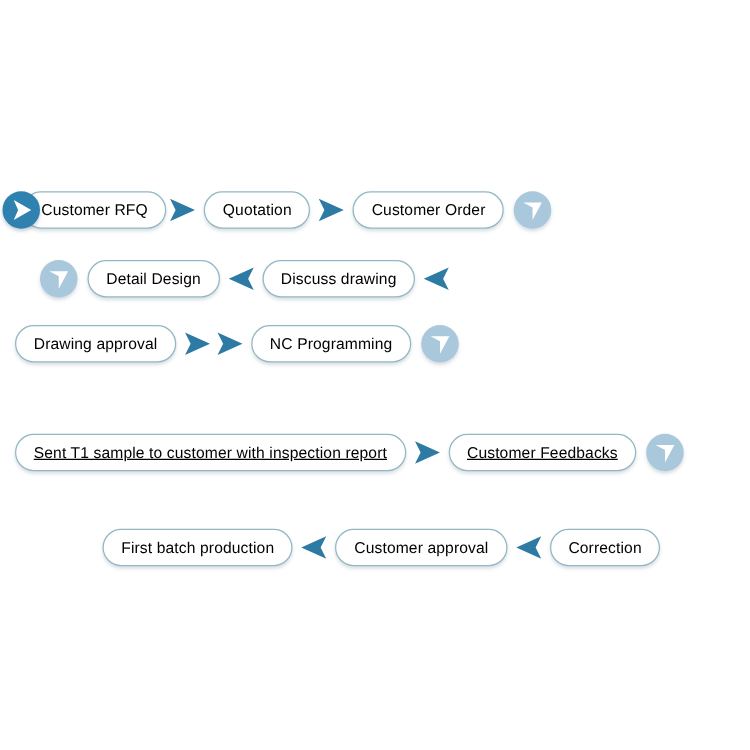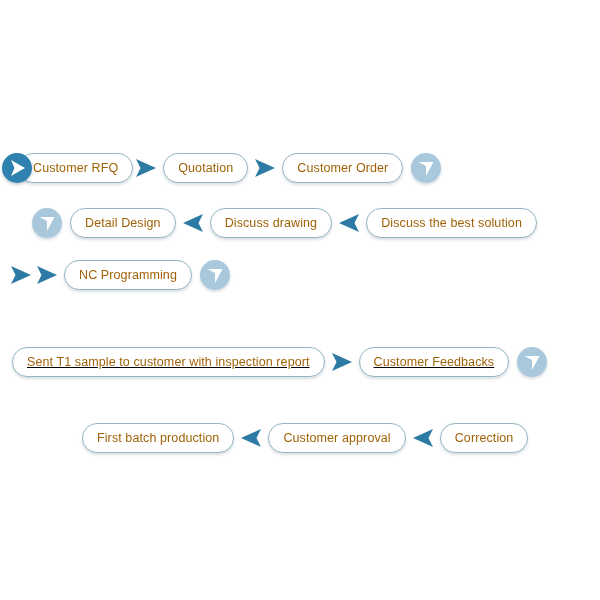--- a/index.html
+++ b/index.html
@@ -40,21 +40,21 @@
     justify-content: center;
     padding: 0 14px;
     background: #ffffff;
     border: 1px solid #93b7c4;
     border-radius: 16px;
     box-shadow: 0 2px 3px rgba(120,140,150,0.28);
     white-space: nowrap;
   }
   .node .label {
     font-size: 12.5px;
-    color: #a16207;
+    color: #000000;
     line-height: 1;
     letter-spacing: 0.1px;
   }
 
   
   .conn {
     width: 26px;
     height: 26px;
     flex: 0 0 26px;
     position: relative;
@@ -132,25 +132,25 @@
         </svg>
       </span>
       <div class="node" style="margin-left: 4px; margin-right: 4px;">
         <span class="label">Discuss drawing</span>
       </div>
       <span class="conn">
         <svg width="26" height="26" viewBox="0 0 26 26">
           <path d="M23 4 L3 13 L23 22 L18.5 13 Z" fill="#2d7ba5"></path>
         </svg>
       </span>
-      <div class="node" style="margin-left: 4px; margin-right: 4px;">
-        <span class="label">Discuss the best solution</span>
-      </div>
     </div>
     <div class="row" style="top: 255px; left: 8px;">
+      <div class="node" style="margin-left: 4px; margin-right: 4px;">
+        <span class="label">Drawing approval</span>
+      </div>
       <span class="conn">
         <svg width="26" height="26" viewBox="0 0 26 26">
           <path d="M3 4 L23 13 L3 22 L7.5 13 Z" fill="#2d7ba5"></path>
         </svg>
       </span>
       <span class="conn">
         <svg width="26" height="26" viewBox="0 0 26 26">
           <path d="M3 4 L23 13 L3 22 L7.5 13 Z" fill="#2d7ba5"></path>
         </svg>
       </span>

